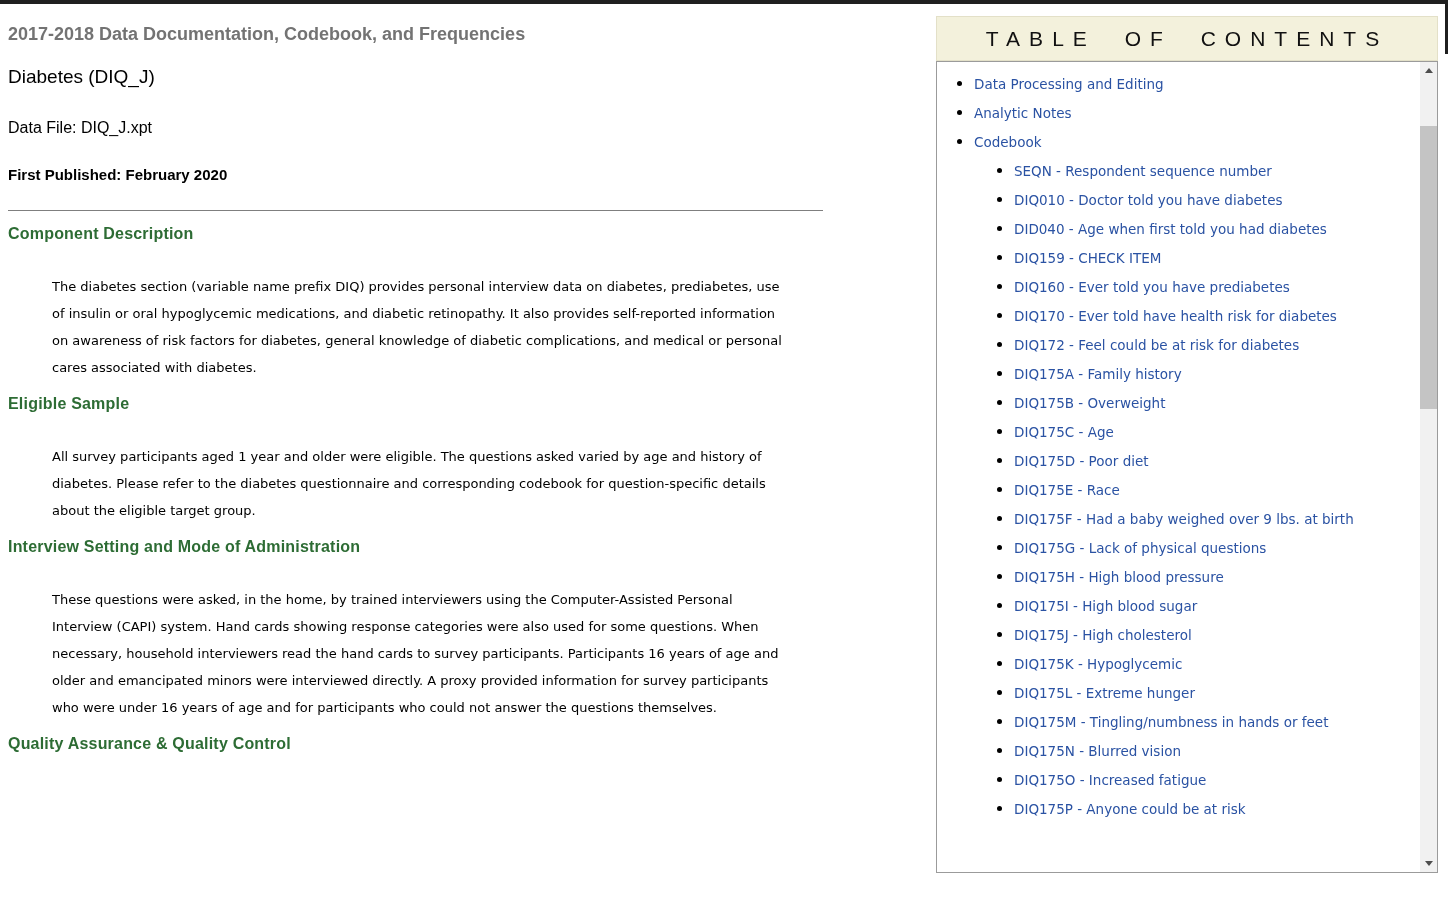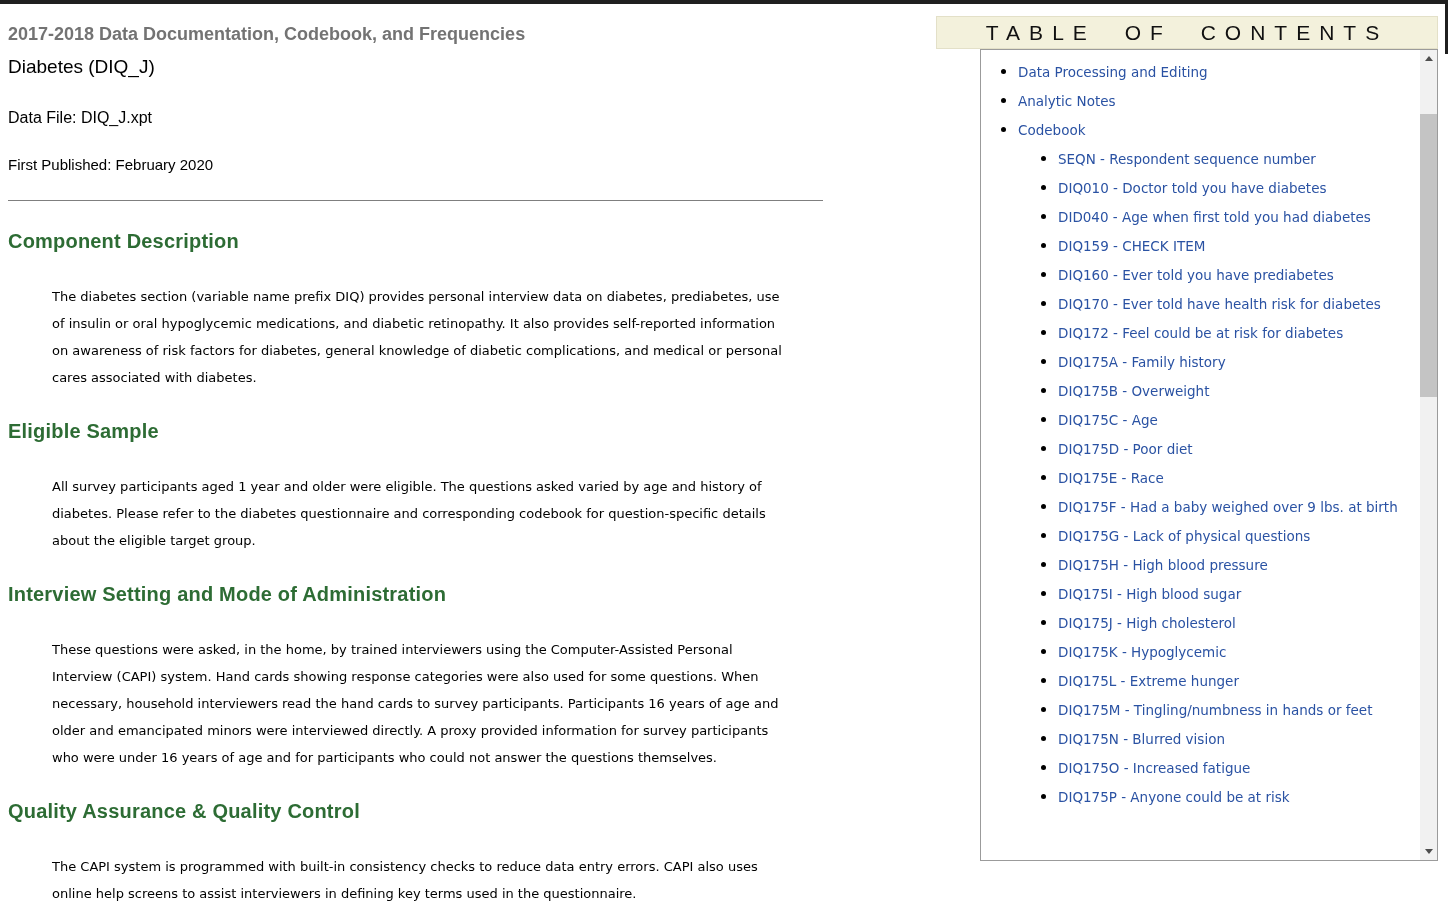--- a/index.html
+++ b/index.html
@@ -45,63 +45,63 @@
     font-size: 18px;
     font-weight: 600;
     color: #737373;
     margin: 12px 0 0 0;
   }
   .comp-title {
     font-family: "Liberation Sans", sans-serif;
     font-size: 19px;
     font-weight: normal;
     color: #000;
-    margin: 11px 0 0 0;
+    margin: 21px 0 0 0;
   }
   .meta-lg {
     font-family: "Liberation Sans", sans-serif;
     font-size: 16px;
     font-weight: normal;
     margin: 31px 0 0 0;
   }
   .meta-sm {
     font-family: "Liberation Sans", sans-serif;
     font-size: 15px;
-    font-weight: normal;
+    font-weight: bold;
     margin: 29px 0 0 0;
   }
   .divider {
     border: none;
     border-top: 1px solid #7f7f7f;
     width: 815px;
     margin: 27px 0 0 0;
   }
   .sec-h {
     font-family: "Liberation Sans", sans-serif;
-    font-size: 20px;
+    font-size: 16px;
     font-weight: 600;
     color: #2d6c34;
-    margin: 29px 0 0 0;
+    margin: 14px 0 0 0;
     letter-spacing: 0.2px;
   }
   .sec-p {
     font-size: 13px;
     line-height: 27px;
     margin: 30px 0 0 44px;
     width: 730px;
   }
 
   
   .toc {
     position: absolute;
     left: 936px; top: 16px;
     width: 502px;
   }
   .toc-header {
-    height: 33px;
+    height: 45px;
     background: #f3f1dc;
     border: 1px solid #e3e0c8;
     box-sizing: border-box;
     display: flex;
     align-items: center;
     justify-content: center;
     font-family: "Liberation Sans", sans-serif;
     font-size: 21px;
     font-weight: 500;
     color: #111;
@@ -109,21 +109,20 @@
     word-spacing: 14px;
     white-space: nowrap;
   }
   .toc-body {
     position: relative;
     height: 812px;
     background: #ffffff;
     border: 1px solid #9b9b9b;
     box-sizing: border-box;
     overflow: hidden;
-    margin-left: 44px;
   }
   .toc-list-wrap {
     position: absolute;
     left: 0; top: 0; right: 17px; bottom: 0;
     overflow: hidden;
   }
   ul.toc-l1 {
     margin: 13px 0 0 0;
     padding: 0 0 0 37px;
     list-style: disc;
@@ -208,21 +207,20 @@
     <p class="sec-p">All survey participants aged 1 year and older were eligible. The questions asked varied by age and history of diabetes. Please refer to the diabetes questionnaire and corresponding codebook for question-specific details about the eligible target group.</p>
   </section>
 
   <section>
     <div class="sec-h">Interview Setting and Mode of Administration</div>
     <p class="sec-p">These questions were asked, in the home, by trained interviewers using the Computer-Assisted Personal Interview (CAPI) system. Hand cards showing response categories were also used for some questions. When necessary, household interviewers read the hand cards to survey participants. Participants 16 years of age and older and emancipated minors were interviewed directly. A proxy provided information for survey participants who were under 16 years of age and for participants who could not answer the questions themselves.</p>
   </section>
 
   <section>
     <div class="sec-h">Quality Assurance &amp; Quality Control</div>
-    <p class="sec-p">The CAPI system is programmed with built-in consistency checks to reduce data entry errors. CAPI also uses online help screens to assist interviewers in defining key terms used in the questionnaire.</p>
   </section>
 </div>
 
 <div class="toc">
   <div class="toc-header">TABLE OF CONTENTS</div>
   <div class="toc-body">
     <div class="toc-list-wrap">
       <ul class="toc-l1">
         <li><a>Data Processing and Editing</a></li>
         <li><a>Analytic Notes</a></li>

